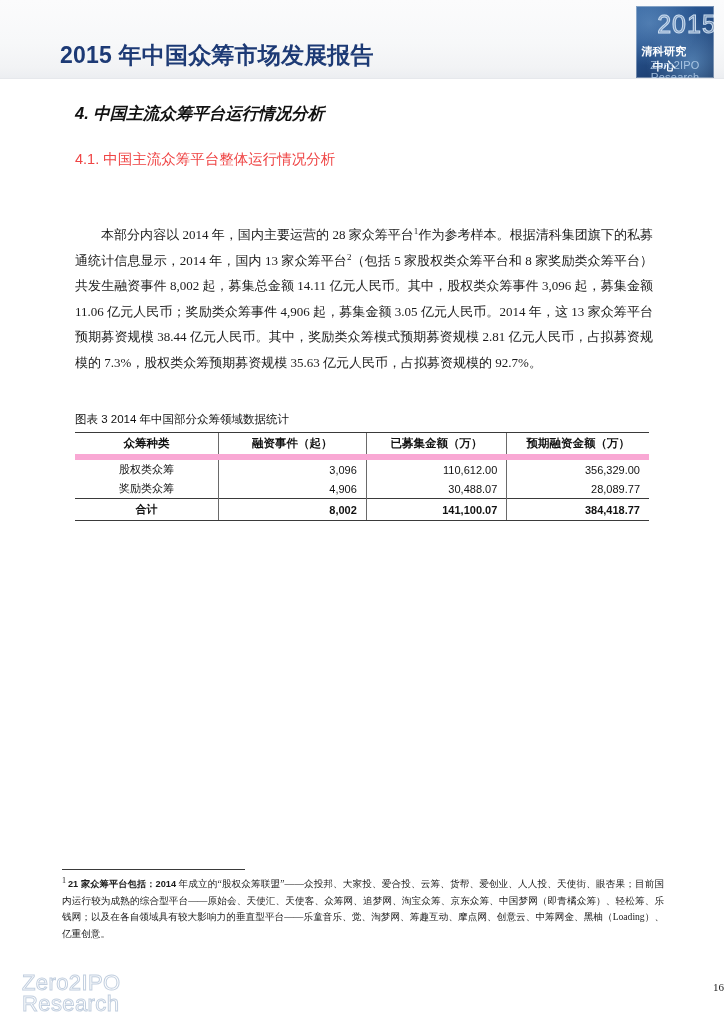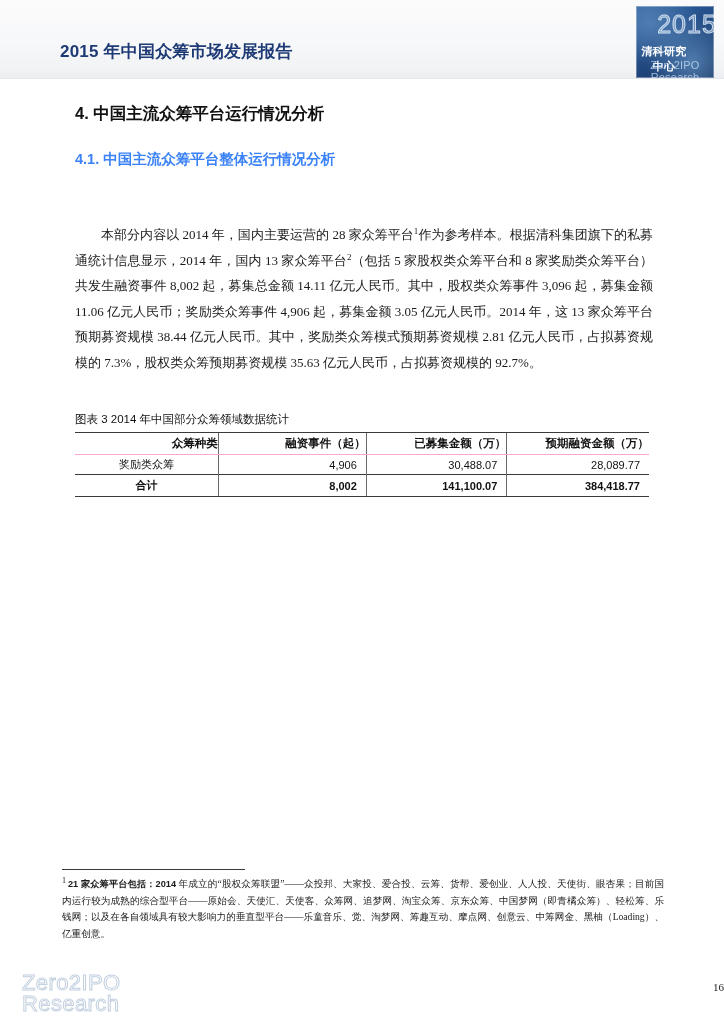--- a/index.html
+++ b/index.html
@@ -27,21 +27,21 @@
     width: 724px;
     height: 78px;
     background: linear-gradient(180deg, #fbfbfc 0%, #f7f8f9 55%, #f2f3f5 86%, #eceef1 100%);
     border-bottom: 1px solid #e6e8ec;
   }
   .header-title {
     position: absolute;
     left: 60px;
     top: 40px;
     font-family: "Liberation Sans", "DejaVu Sans", sans-serif;
-    font-size: 17px;
+    font-size: 23px;
     font-weight: bold;
     color: #1d3a75;
     letter-spacing: 0.2px;
     white-space: nowrap;
   }
 
   
   .logo-box {
     position: absolute;
     left: 636px;
@@ -96,29 +96,30 @@
   
   .h1-section {
     position: absolute;
     left: 75px;
     top: 103px;
     font-family: "Liberation Sans", "DejaVu Sans", sans-serif;
     font-size: 16.5px;
     font-weight: bold;
     color: #111111;
     white-space: nowrap;
+    font-style: italic;
   }
   .h2-section {
     position: absolute;
     left: 75px;
     top: 150px;
     font-family: "Liberation Sans", "DejaVu Sans", sans-serif;
     font-size: 14.5px;
-    font-weight: bold;
-    color: #3b82f6;
+    font-weight: normal;
+    color: #ef4444;
     white-space: nowrap;
   }
 
   
   .body-para {
     position: absolute;
     left: 75px;
     top: 222px;
     width: 578px;
     font-size: 13px;
@@ -153,26 +154,26 @@
     border-collapse: collapse;
     font-size: 11px;
   }
   .data-table th,
   .data-table td {
     padding: 0;
     border: 0;
   }
   .data-table thead th {
     height: 21px;
-    text-align: right;
+    text-align: center;
     font-family: "Liberation Sans", "DejaVu Sans", sans-serif;
     font-weight: bold;
     font-size: 11.5px;
     border-top: 1.4px solid #3a3a3a;
-    border-bottom: 1px solid #f9a8d4;
+    border-bottom: 6px solid #f9a8d4;
     border-left: 1px solid #6a6a6a;
     color: #111111;
   }
   .data-table thead th:first-child { border-left: 0; }
   .data-table tbody td {
     height: 19px;
     border-left: 1px solid #6a6a6a;
     font-size: 11px;
     color: #111111;
   }
@@ -300,20 +301,26 @@
     <thead>
       <tr>
         <th>众筹种类</th>
         <th>融资事件（起）</th>
         <th>已募集金额（万）</th>
         <th>预期融资金额（万）</th>
       </tr>
     </thead>
     <tbody>
       <tr>
+        <td class="c-name">股权类众筹</td>
+        <td class="c-num">3,096</td>
+        <td class="c-num">110,612.00</td>
+        <td class="c-num">356,329.00</td>
+      </tr>
+      <tr>
         <td class="c-name">奖励类众筹</td>
         <td class="c-num">4,906</td>
         <td class="c-num">30,488.07</td>
         <td class="c-num">28,089.77</td>
       </tr>
       <tr class="total-row">
         <td class="c-name">合计</td>
         <td class="c-num">8,002</td>
         <td class="c-num">141,100.07</td>
         <td class="c-num">384,418.77</td>

